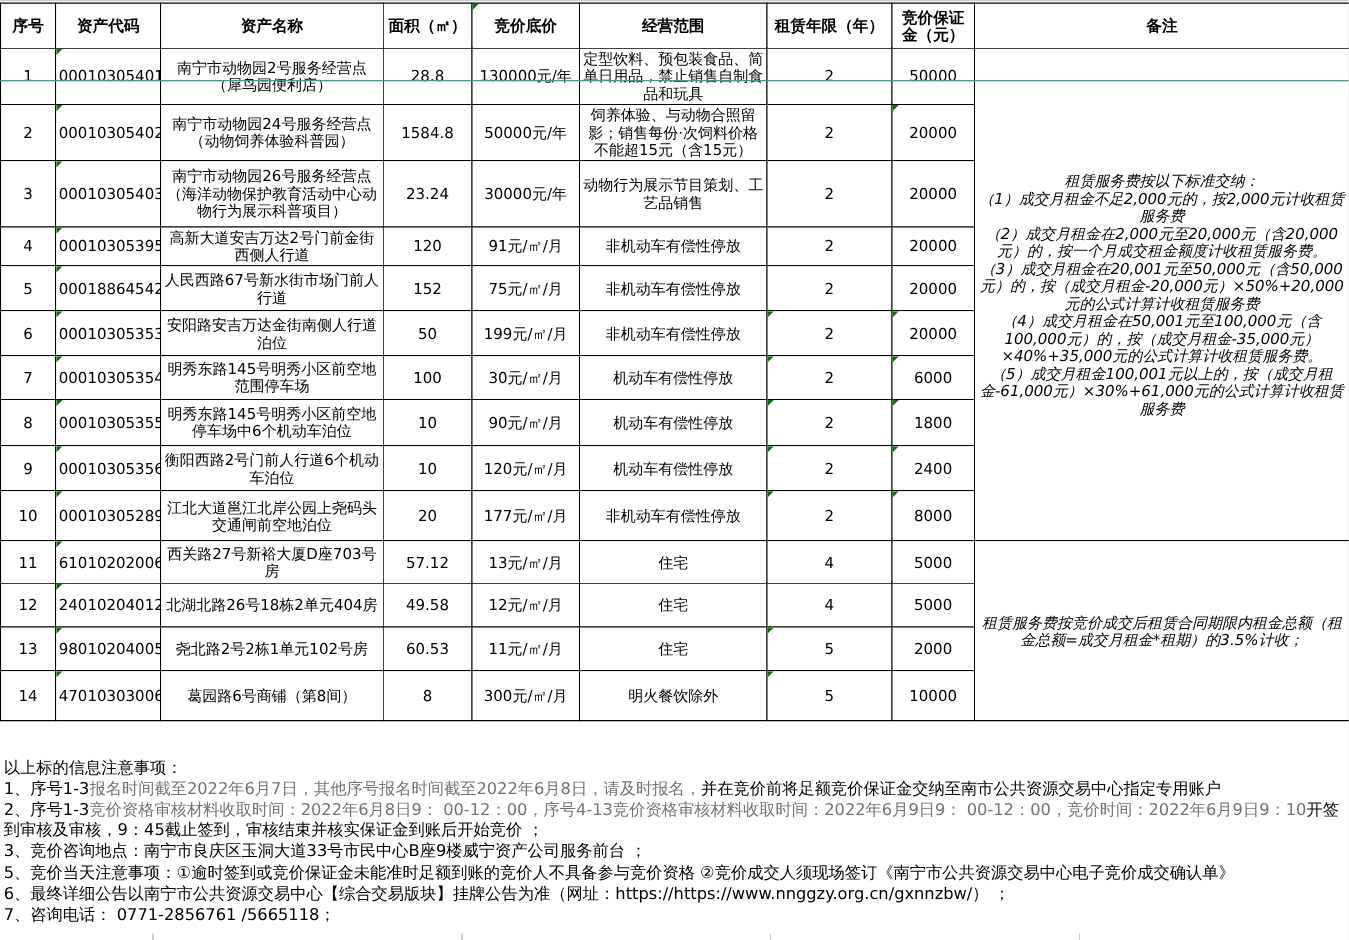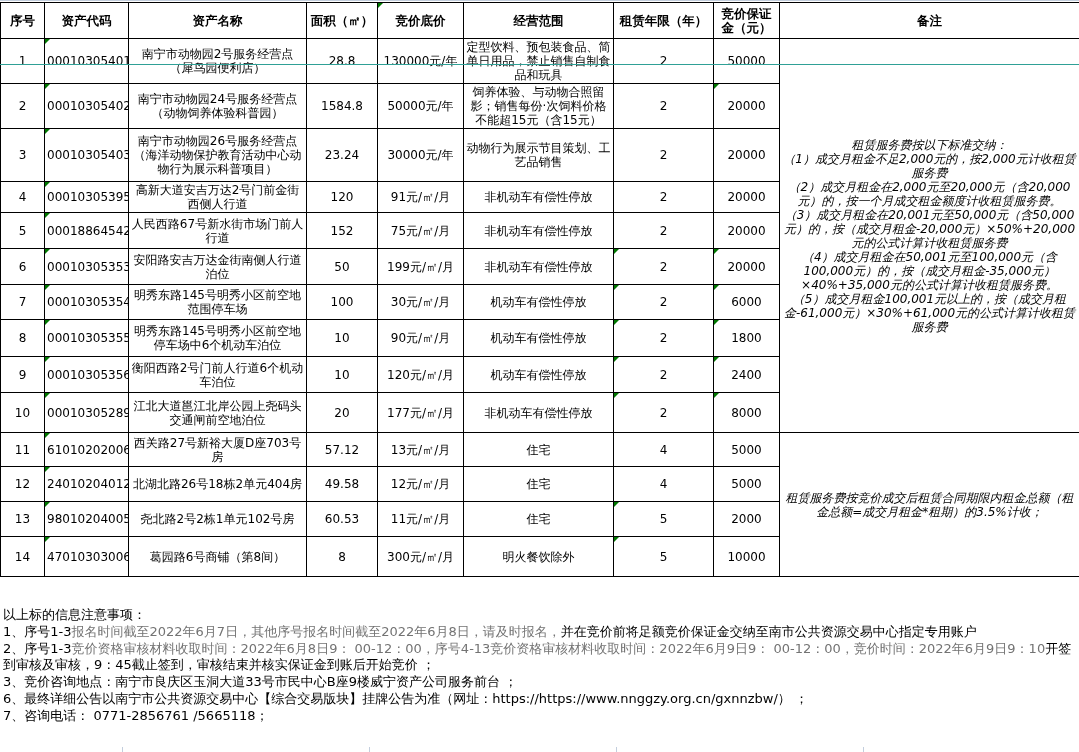--- a/index.html
+++ b/index.html
@@ -233,18 +233,19 @@
     </table>
   </div>
 
   <div class="freeze-line"></div>
 
   <div class="notes" id="notes">
     <div>以上标的信息注意事项：</div>
   <div><span>1、序号1-3</span><span class="red">报名时间截至2022年6月7日，其他序号报名时间截至2022年6月8日，请及时报名，</span><span>并在竞价前将足额竞价保证金交纳至南市公共资源交易中心指定专用账户</span></div>
       <div><span>2、序号1-3</span><span class="red">竞价资格审核材料收取时间：2022年6月8日9：  00-12：00，序号4-13竞价资格审核材料收取时间：2022年6月9日9：  00-12：00，竞价时间：2022年6月9日9：10</span><span>开签到审核及审核，9：45截止签到，审核结束并核实保证金到账后开始竞价 ；</span></div>
       <div><span>3、竞价咨询地点：南宁市良庆区玉洞大道33号市民中心B座9楼威宁资产公司服务前台 ；</span></div>
+      <div><span>5、竞价当天注意事项：①逾时签到或竞价保证金未能准时足额到账的竞价人不具备参与竞价资格 ②竞价成交人须现场签订《南宁市公共资源交易中心电子竞价成交确认单》</span></div>
       <div><span>6、最终详细公告以南宁市公共资源交易中心【综合交易版块】挂牌公告为准（网址：https://https://www.nnggzy.org.cn/gxnnzbw/） ；</span></div>
       <div><span>7、咨询电话： 0771-2856761 /5665118；</span></div>
     </div>
 
   <div class="bottom-grid"></div>
 </div>
 
 </body></html>

